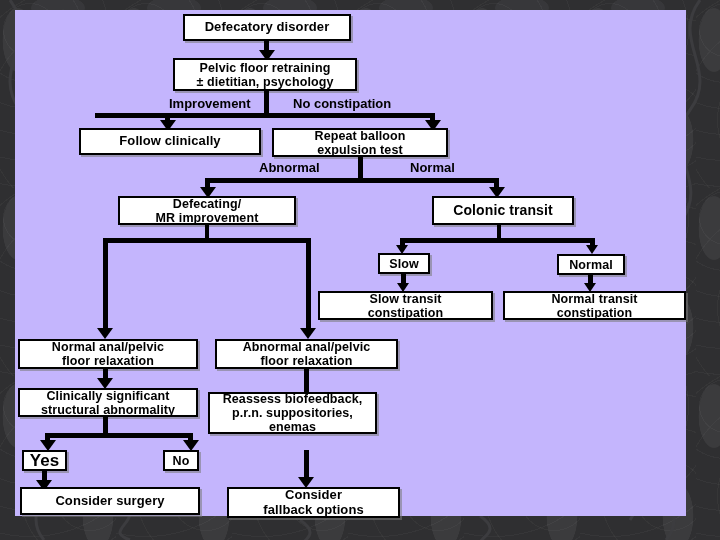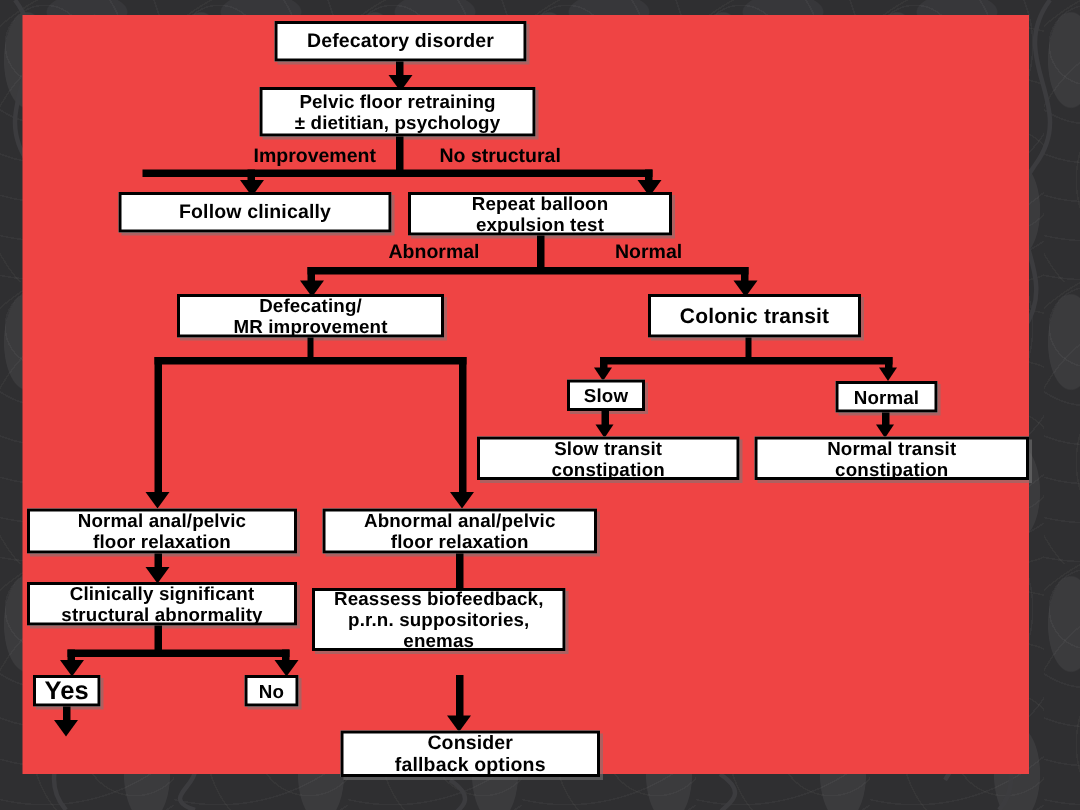--- a/index.html
+++ b/index.html
@@ -31,21 +31,21 @@
     background-image:
       repeating-radial-gradient(circle at 30px 30px, rgba(255,255,255,.035) 0 1px, transparent 1px 26px),
       repeating-radial-gradient(circle at 90px 120px, rgba(255,255,255,.03) 0 1px, transparent 1px 34px);
     background-size:116px 188px;
   }
   .vine{position:absolute;stroke:#3d3d40;fill:none;stroke-width:3;opacity:.95;}
 
   
   #panel{
     position:absolute;left:15px;top:10px;width:671px;height:506px;
-    background:#ef4444;
+    background:#c4b5fd;
   }
 
   
   .node{
     position:absolute;
     box-sizing:border-box;
     background:#ffffff;
     border:2px solid #000;
     color:#000;
     font-weight:bold;
@@ -101,21 +101,21 @@
 ± dietitian, psychology</div>
 
     <div class="vline" style="left:249px;top:81px;width:5px;height:26px;"></div>
     <div class="hline" style="left:80px;top:103px;width:340px;height:5px;"></div>
     <div class="vline" style="left:150px;top:103px;width:5px;height:10px;"></div>
     <div class="arrow" style="left:145px;top:110px;"></div>
     <div class="vline" style="left:415px;top:103px;width:5px;height:10px;"></div>
     <div class="arrow" style="left:410px;top:110px;"></div>
 
     <div class="lbl" style="left:138px;top:86px;font-size:13px;">Improvement</div>
-    <div class="lbl" style="left:262px;top:86px;font-size:13px;">No structural</div>
+    <div class="lbl" style="left:262px;top:86px;font-size:13px;">No constipation</div>
 
     <div class="node sh" style="left:64px;top:118px;width:182px;height:27px;font-size:13px;">Follow clinically</div>
 
     <div class="node sh" style="left:257px;top:118px;width:176px;height:29px;font-size:12.5px;">Repeat balloon
 expulsion test</div>
 
     <div class="vline" style="left:343px;top:147px;width:5px;height:25px;"></div>
     <div class="hline" style="left:190px;top:168px;width:294px;height:5px;"></div>
     <div class="vline" style="left:190px;top:168px;width:5px;height:12px;"></div>
     <div class="arrow" style="left:185px;top:177px;"></div>
@@ -172,20 +172,21 @@
     <div class="arrow" style="left:25px;top:430px;"></div>
     <div class="vline" style="left:173px;top:423px;width:5px;height:11px;"></div>
     <div class="arrow" style="left:168px;top:430px;"></div>
 
     <div class="node sh" style="left:7px;top:440px;width:45px;height:21px;font-size:17px;">Yes</div>
     <div class="node sh" style="left:148px;top:440px;width:36px;height:21px;font-size:12.5px;">No</div>
 
     <div class="vline" style="left:27px;top:461px;width:5px;height:14px;"></div>
     <div class="arrow" style="left:21px;top:470px;"></div>
 
+    <div class="node sh" style="left:5px;top:477px;width:180px;height:28px;font-size:13px;">Consider surgery</div>
 
     <div class="node sh" style="left:200px;top:329px;width:183px;height:30px;font-size:12.5px;">Abnormal anal/pelvic
 floor relaxation</div>
 
     <div class="vline" style="left:289px;top:359px;width:5px;height:31px;"></div>
     <div class="arrow" style="left:283px;top:386px;"></div>
 
     <div class="node sh" style="left:193px;top:382px;width:169px;height:42px;font-size:12.5px;">Reassess biofeedback,
 p.r.n. suppositories,
 enemas</div>

